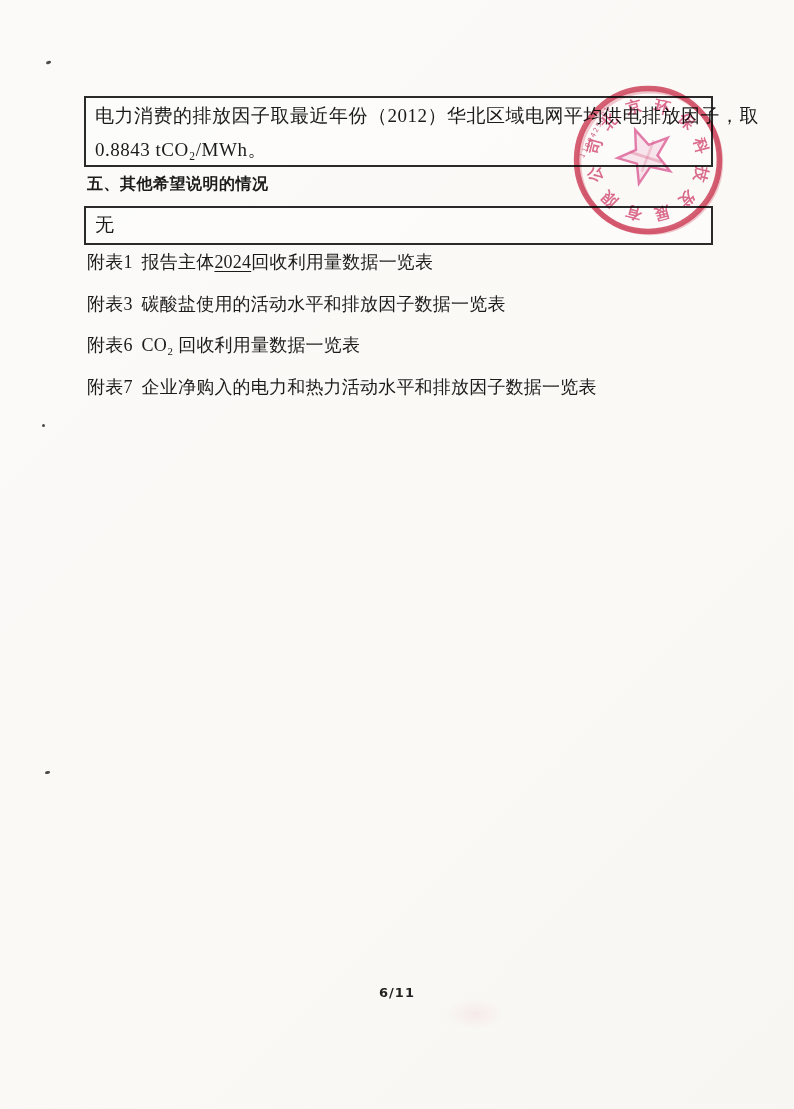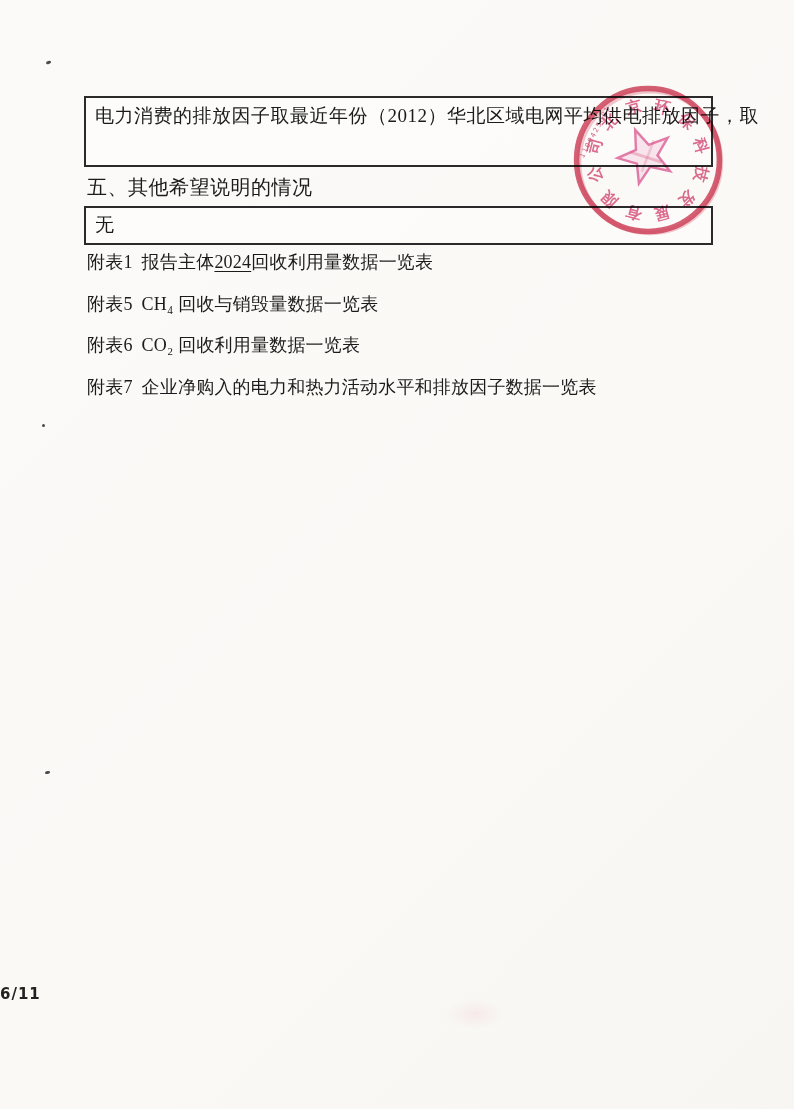--- a/index.html
+++ b/index.html
@@ -19,21 +19,21 @@
     position:absolute;left:84px;top:96px;width:629px;height:71px;
     border:2.5px solid #2a2a2a;box-sizing:border-box;
     padding:1px 9px 0 9px;
     font-size:19px;line-height:34px;letter-spacing:0.5px;
     background:rgba(255,255,255,0.35);
   }
   .stmt-line{white-space:nowrap;}
   
   .section-heading{
     position:absolute;left:87px;top:174px;
-    font-size:20px;font-weight:normal;letter-spacing:0.5px;
+    font-size:16px;font-weight:bold;letter-spacing:0.5px;
   }
   
   .none-box{
     position:absolute;left:84px;top:206px;width:629px;height:39px;
     border:2px solid #2a2a2a;box-sizing:border-box;
     padding-left:9px;font-size:19px;line-height:34px;
     background:rgba(255,255,255,0.35);
   }
   
   .appendix{
@@ -44,23 +44,23 @@
     height:23px;margin-bottom:18.5px;white-space:nowrap;
     letter-spacing:0.2px;
   }
   .appendix-label{margin-right:9px;margin-top:43px;}
   .underlined-year{
     text-decoration:underline;
     text-underline-offset:3px;
   }
   
   .page-number{
-    position:absolute;left:0;top:985px;width:794px;
+    position:absolute;left:0;top:985px;width:794px;text-align:center;
     font-family:"DejaVu Sans","Liberation Sans",sans-serif;
-    font-weight:bold;font-size:15px;letter-spacing:1px;color:#222;
+    font-weight:bold;font-size:13px;letter-spacing:1px;color:#222;
   }
   
   .stamp{
     position:absolute;left:570px;top:82px;width:156px;height:156px;
     mix-blend-mode:multiply;opacity:0.93;filter:blur(0.35px);
     pointer-events:none;
   }
   .ring-ch{
     font-size:15.5px;font-weight:bold;
     font-family:"DejaVu Sans",sans-serif;
@@ -79,34 +79,35 @@
     background:radial-gradient(ellipse at center,rgba(228,150,170,0.14),rgba(228,150,170,0) 70%);
   }
 </style>
 </head>
 <body>
 
 <div class="page">
 
   <div class="stmt-box">
     <div class="stmt-line">电力消费的排放因子取最近年份（2012）华北区域电网平均供电排放因子，取</div>
+    <div class="stmt-line">0.8843 tCO₂/MWh。</div>
   </div>
 
   <div class="section-heading">五、其他希望说明的情况</div>
 
   <div class="none-box">
     <span>无</span>
   </div>
 
   <div class="appendix">
     <div class="appendix-row">
       <span class="appendix-label">附表1</span><span>报告主体</span><span class="underlined-year">2024</span><span>回收利用量数据一览表</span>
     </div>
     <div class="appendix-row">
-      <span class="appendix-label">附表5</span><span>CH₄ 回收与销毁量数据一览表</span>
+      <span class="appendix-label">附表3</span><span>碳酸盐使用的活动水平和排放因子数据一览表</span>
     </div>
     <div class="appendix-row">
       <span class="appendix-label">附表6</span><span>CO₂ 回收利用量数据一览表</span>
     </div>
     <div class="appendix-row">
       <span class="appendix-label">附表7</span><span>企业净购入的电力和热力活动水平和排放因子数据一览表</span>
     </div>
   </div>
 
   <div class="stamp">

